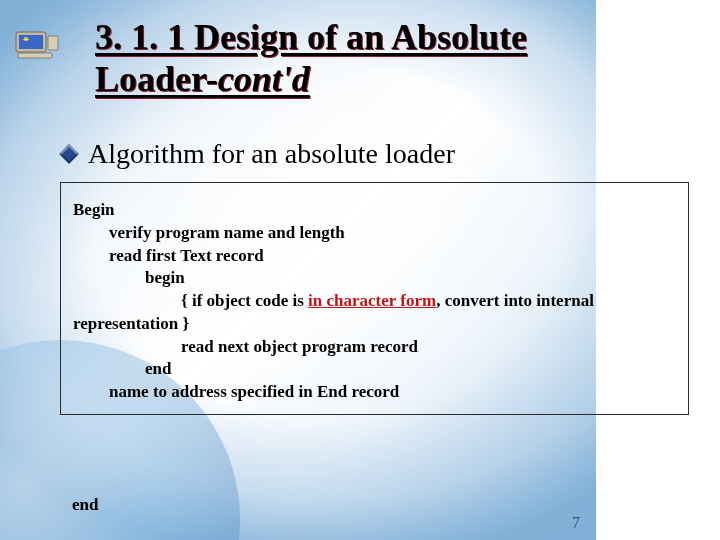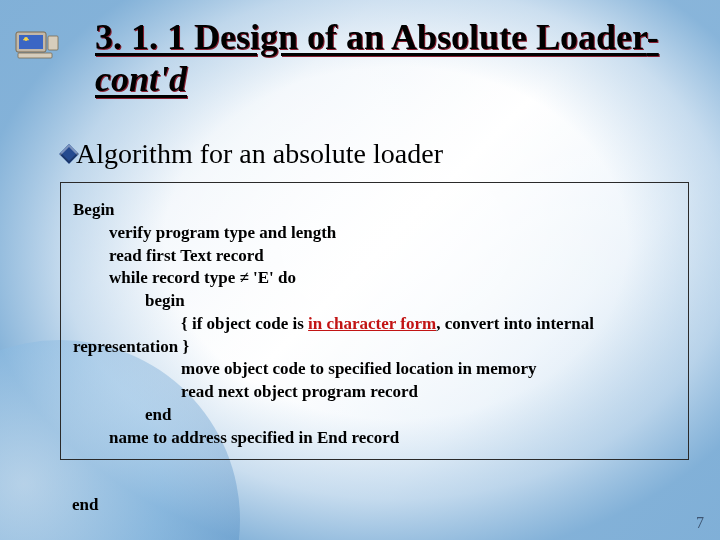--- a/index.html
+++ b/index.html
@@ -4,21 +4,21 @@
 <style>
   html, body {
     margin: 0;
     padding: 0;
     width: 720px;
     height: 540px;
     overflow: hidden;
   }
   .slide {
     position: relative;
-    width: 720px;
+    width: 596px;
     height: 540px;
     background:
       radial-gradient(ellipse 420px 320px at 55% 45%,
         rgba(255,255,255,0.75) 0%,
         rgba(255,255,255,0.25) 55%,
         rgba(172,203,230,0.6) 80%,
         rgba(124,173,214,0.9) 100%),
       linear-gradient(135deg,
         #b2cfe6 0%,
         #f1f6fb 30%,
@@ -67,20 +67,21 @@
   }
   .title .contd {
     font-style: italic;
   }
   .bullet-row {
     position: absolute;
     left: 62px;
     top: 138px;
     display: flex;
     align-items: center;
+    gap: 12px;
   }
   .bullet {
     width: 14px;
     height: 14px;
     background: #254a8f;
     transform: rotate(45deg);
     flex: none;
     box-shadow: inset -2px -2px 0 rgba(0,0,0,0.25),
                 inset 2px 2px 0 rgba(255,255,255,0.4);
   }
@@ -146,31 +147,27 @@
     <span>3. 1. 1 Design of an Absolute Loader</span><span>-</span><span class="contd">cont'd</span>
   </div>
 
   <div class="bullet-row">
     <div class="bullet"></div>
     <div class="subhead">Algorithm for an absolute loader</div>
   </div>
 
   <div class="algobox">
     <div>Begin</div>
-    <div class="ind1">verify program type and length</div>
+    <div class="ind1">verify program name and length</div>
     <div class="ind1">read first Text record</div>
-    <div class="ind1">
-      <span>while record type </span><span>≠</span><span> 'E' do</span>
-    </div>
     <div class="ind2">begin</div>
     <div class="ind3">
       <span>{ if object code is </span><span class="redu">in character form</span><span>, convert into internal</span>
     </div>
     <div>representation }</div>
-    <div class="ind3">move object code to specified location in memory</div>
     <div class="ind3">read next object program record</div>
     <div class="ind2">end</div>
     <div class="ind1">name to address specified in End record</div>
   </div>
 
   <div class="endblock">end</div>
 
   <div class="page-num">7</div>
 
 </div>

